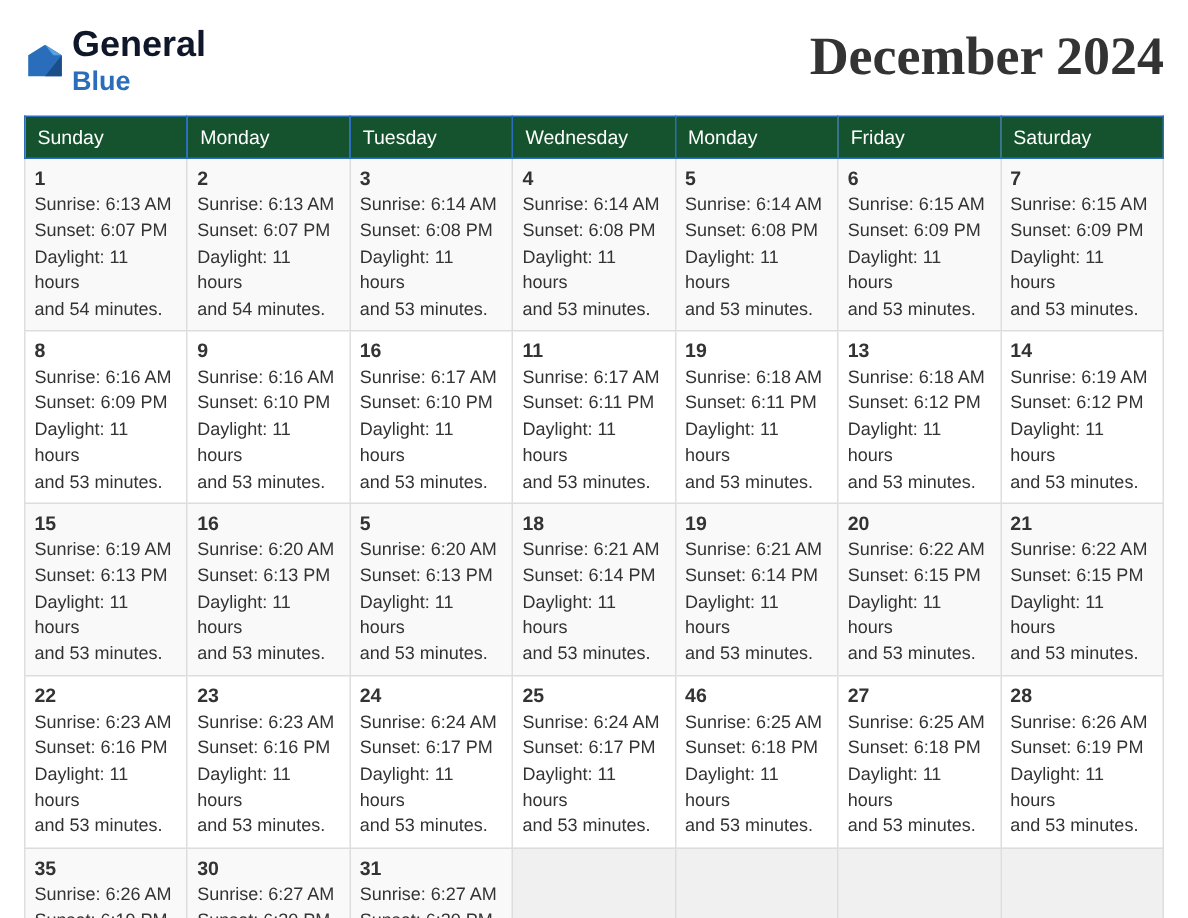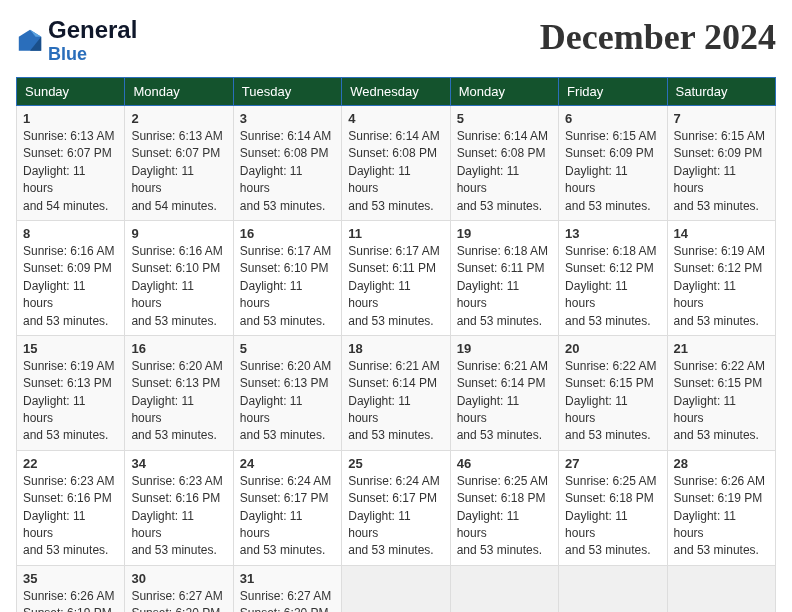--- a/index.html
+++ b/index.html
@@ -259,21 +259,21 @@
       </tr>
       <tr>
         <td>
           <span class="day-num">22</span>
           <div class="day-info" style="white-space: pre-line;">Sunrise: 6:23 AM
 Sunset: 6:16 PM
 Daylight: 11 hours
 and 53 minutes.</div>
         </td>
         <td>
-          <span class="day-num">34</span>
+          <span class="day-num">23</span>
           <div class="day-info" style="white-space: pre-line;">Sunrise: 6:23 AM
 Sunset: 6:16 PM
 Daylight: 11 hours
 and 53 minutes.</div>
         </td>
         <td>
           <span class="day-num">24</span>
           <div class="day-info" style="white-space: pre-line;">Sunrise: 6:24 AM
 Sunset: 6:17 PM
 Daylight: 11 hours

